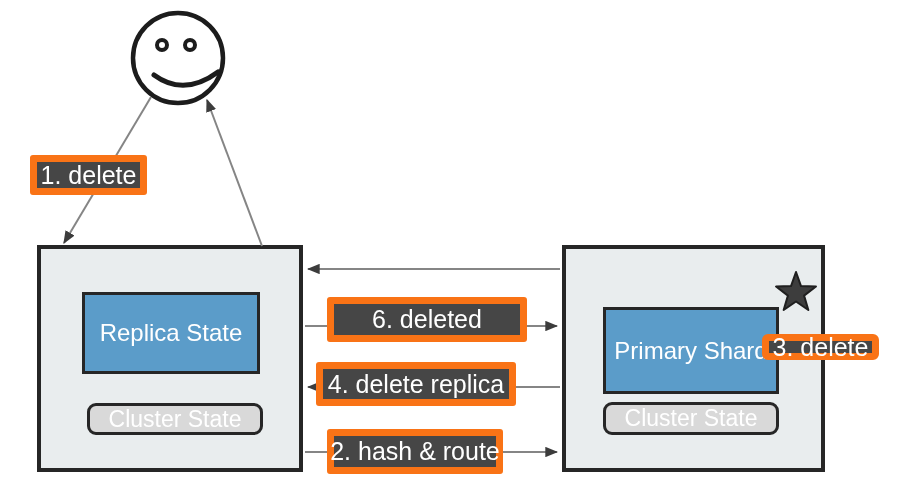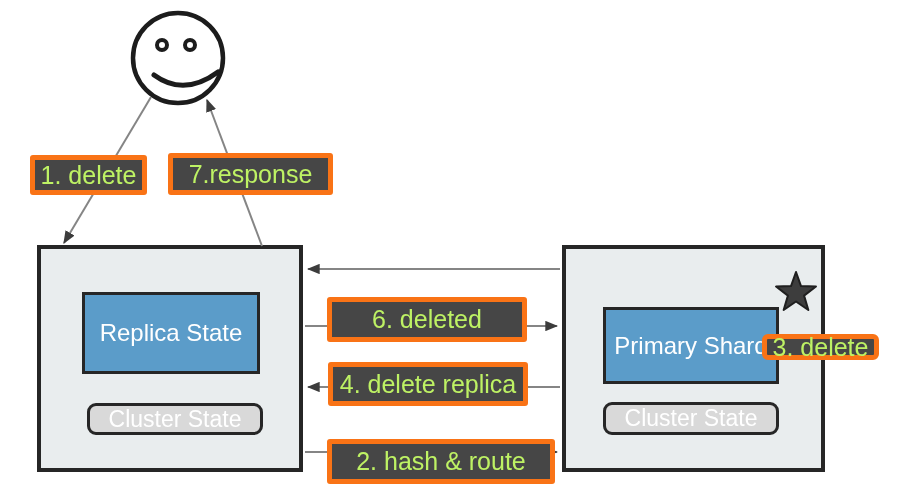--- a/index.html
+++ b/index.html
@@ -32,21 +32,21 @@
     background: #5b9cc9;
     border: 3px solid #262626;
     color: #ffffff;
     font-size: 24px;
     display: flex;
     align-items: center;
     justify-content: center;
     white-space: nowrap;
   }
   .node-left  .shard { left: 41px; top: 43px; width: 178px; height: 82px; }
-  .node-right .shard { left: 37px; top: 58px; width: 176px; height: 77px; text-align: right; }
+  .node-right .shard { left: 37px; top: 58px; width: 176px; height: 87px; text-align: right; }
 
   .cluster {
     position: absolute;
     box-sizing: border-box;
     background: #d9d9d9;
     border: 3px solid #262626;
     border-radius: 9px;
     color: #ffffff;
     font-size: 23px;
     display: flex;
@@ -54,36 +54,36 @@
     white-space: nowrap;
   }
   .node-left  .cluster { left: 46px; top: 154px; width: 176px; height: 32px; }
   .node-right .cluster { left: 37px; top: 153px; width: 176px; height: 33px; }
 
   
   .step {
     position: absolute;
     box-sizing: border-box;
     background: #464646;
-    border: 5px solid #f97316;
+    border: 7px solid #f97316;
     border-radius: 3px;
-    color: #bef264;
+    color: #ffffff;
     font-size: 25px;
     display: flex;
     align-items: center;
     justify-content: center;
     white-space: nowrap;
     z-index: 3;
   }
   .step-1 { left: 30px;  top: 155px; width: 117px; height: 40px; }
   .step-7 { left: 168px; top: 153px; width: 165px; height: 42px; }
   .step-6 { left: 327px; top: 249px; width: 200px; height: 45px; margin-top: 48px; }
   .step-5 { left: 327px; top: 306px; width: 200px; height: 45px; }
-  .step-4 { left: 328px; top: 362px; width: 200px; height: 44px; }
-  .step-2 { left: 327px; top: 429px; width: 228px; height: 45px; margin-top: 10px; }
+  .step-4 { left: 316px; top: 362px; width: 200px; height: 44px; }
+  .step-2 { left: 327px; top: 429px; width: 176px; height: 45px; }
   .step-3 { left: 762px; top: 334px; width: 117px; height: 26px; border-radius: 6px; }
 
   
   .overlay {
     position: absolute;
     left: 0;
     top: 0;
     z-index: 2;
     pointer-events: none;
   }
@@ -145,23 +145,20 @@
     <line class="connector" x1="305" y1="326" x2="557" y2="326" marker-end="url(#arrow)"></line>
 
     <line class="connector" x1="560" y1="387" x2="308" y2="387" marker-end="url(#arrow)"></line>
 
     <line class="connector" x1="305" y1="452" x2="557" y2="452" marker-end="url(#arrow)"></line>
   </svg>
 
   <div class="step step-1">
     <span>1. delete</span>
   </div>
-  <div class="step step-7">
-    <span>7.response</span>
-  </div>
   <div class="step step-6">
     <span>6. deleted</span>
   </div>
   <div class="step step-4">
     <span>4. delete replica</span>
   </div>
   <div class="step step-2">
     <span>2. hash &amp; route</span>
   </div>
   <div class="step step-3">

